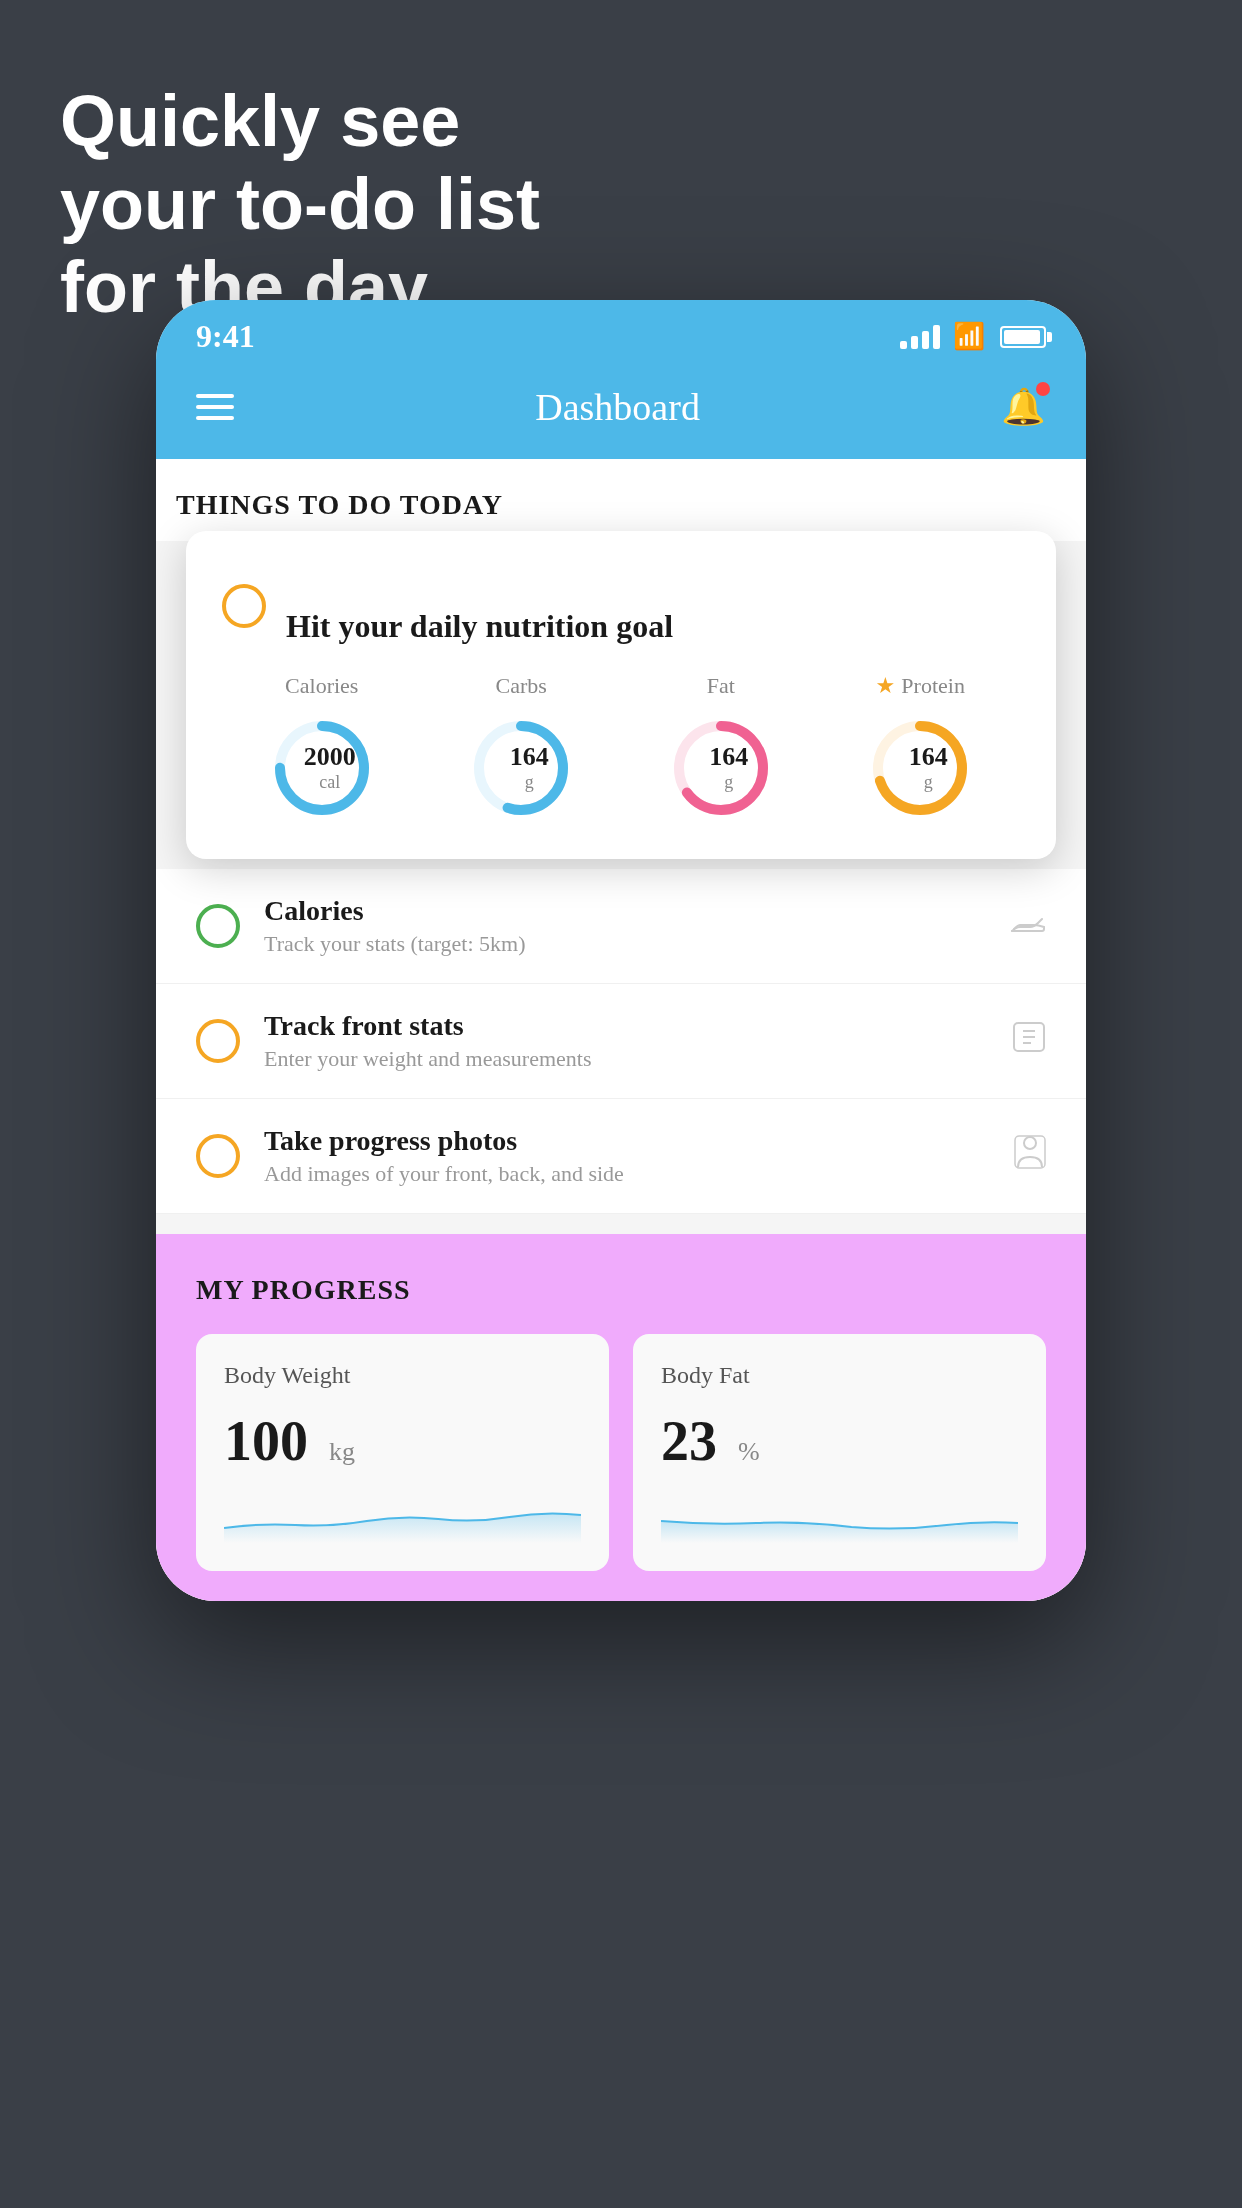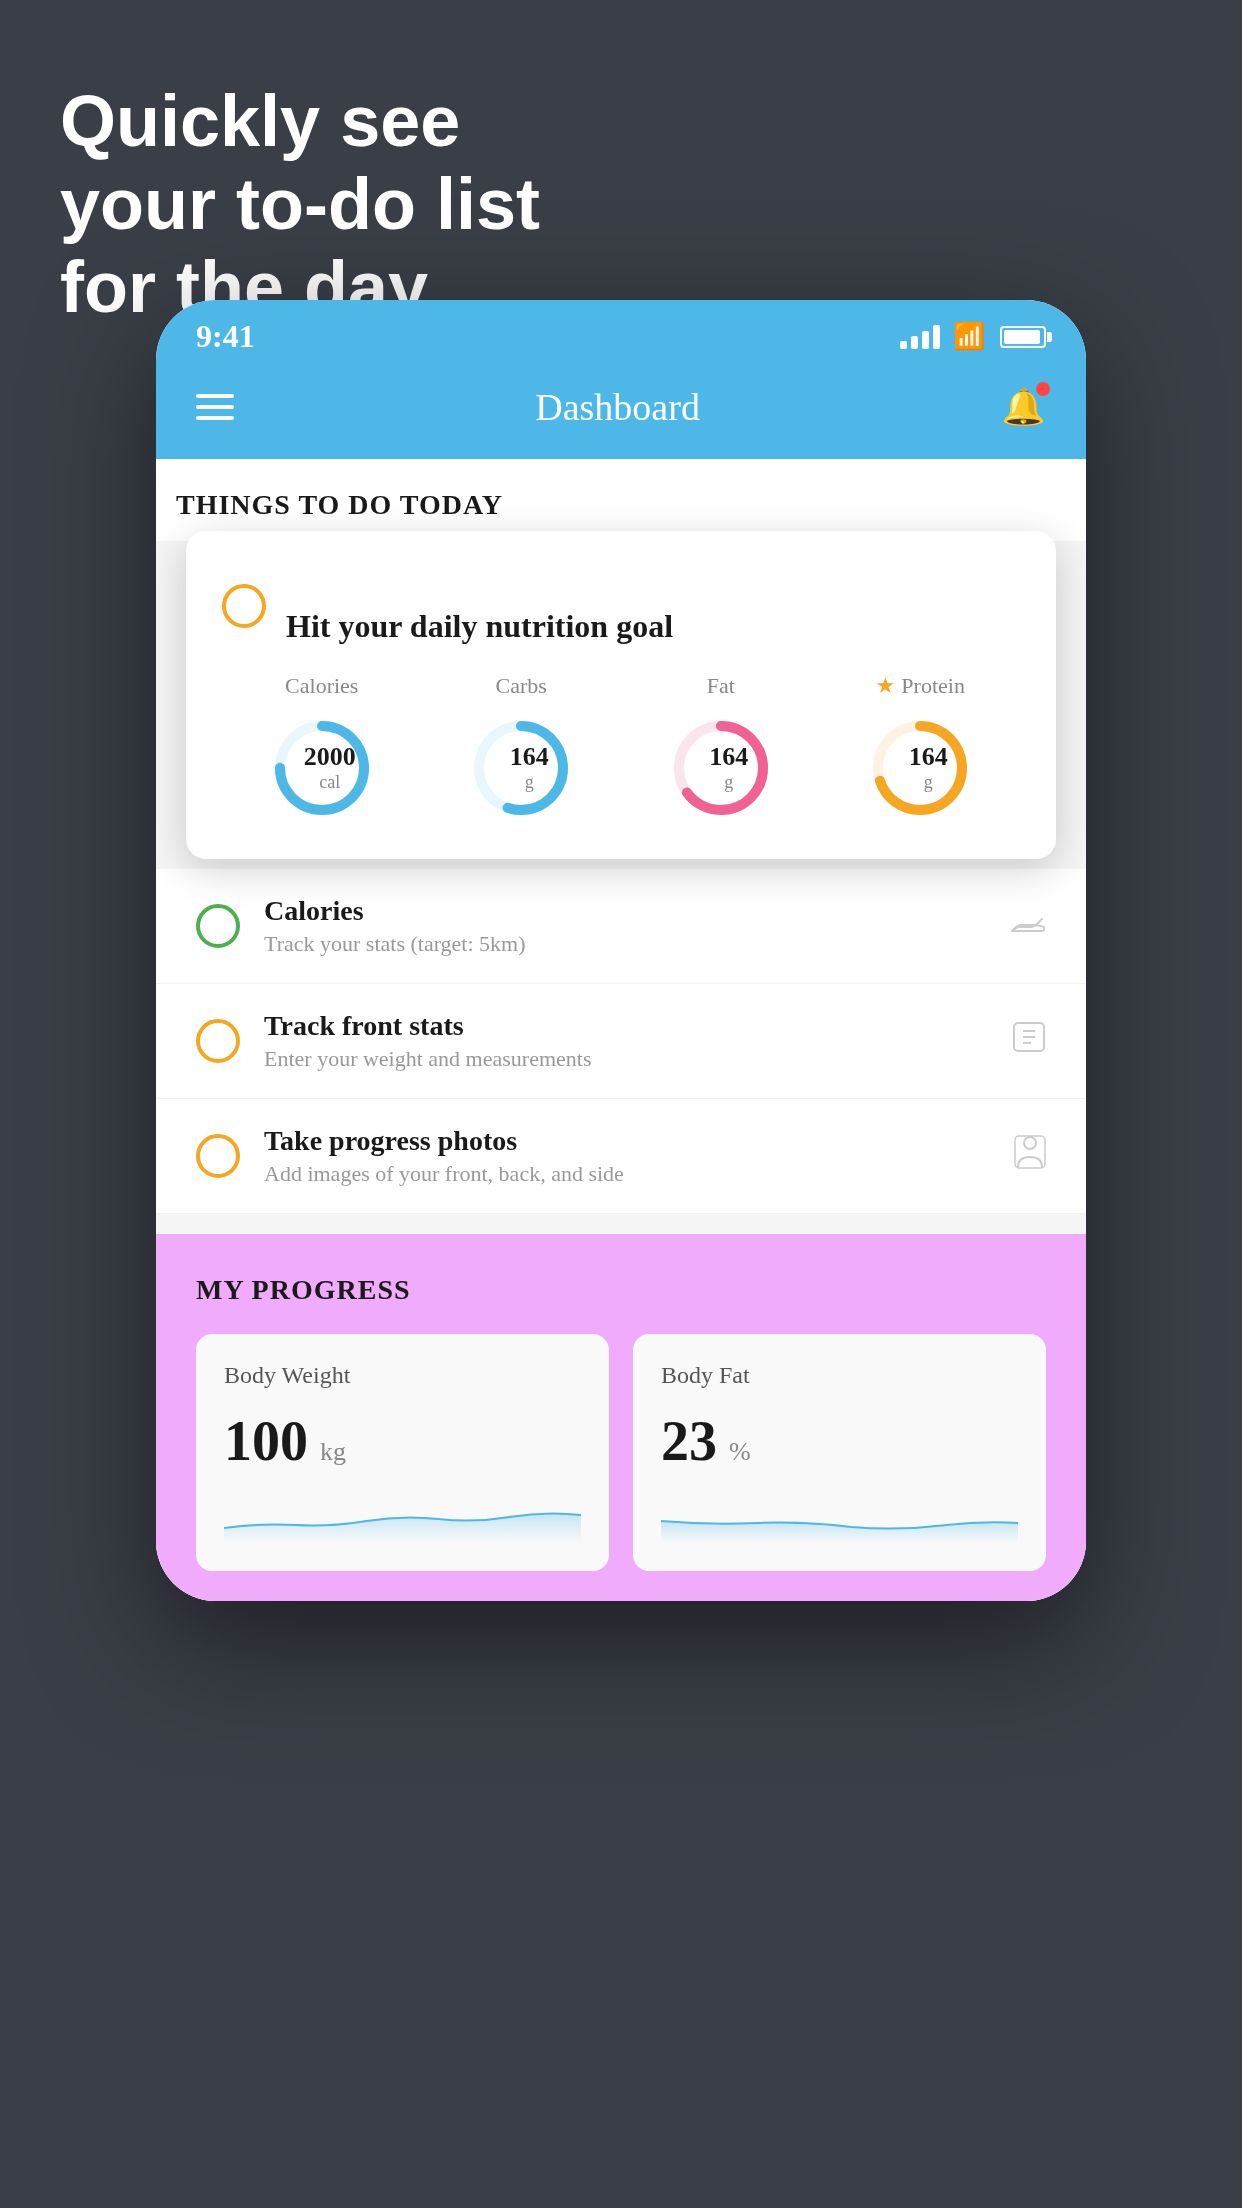--- a/index.html
+++ b/index.html
@@ -311,21 +311,21 @@
     }
     .progress-card-title {
       font-size: 24px;
       color: #555;
       font-weight: 500;
       margin-bottom: 20px;
     }
     .progress-value {
       display: flex;
       align-items: baseline;
-      gap: 12px;
+      gap: 21px;
       margin-bottom: 20px;
     }
     .progress-number {
       font-size: 56px;
       font-weight: 700;
       color: #1a1a1a;
     }
     .progress-unit {
       font-size: 26px;
       color: #888;

